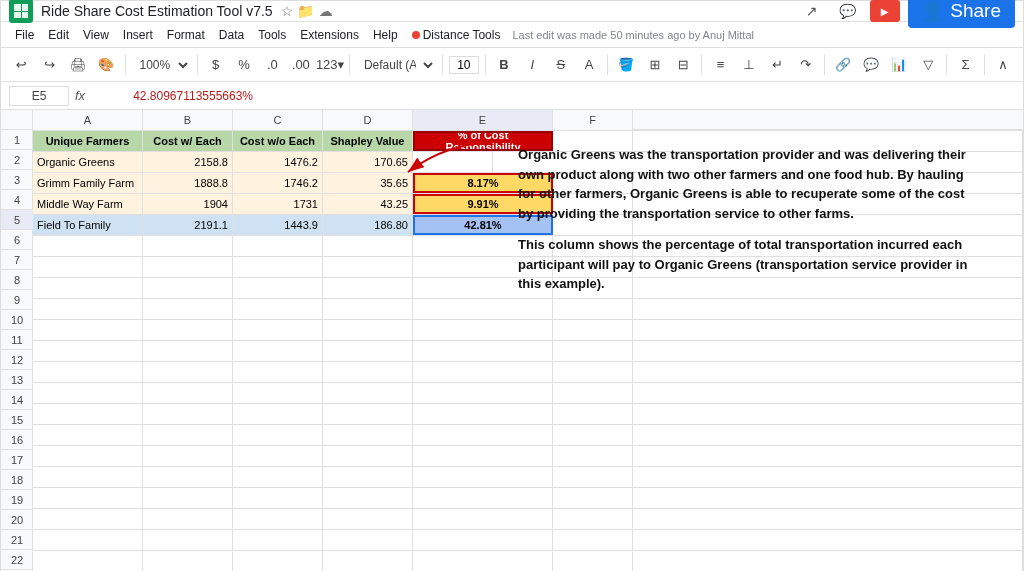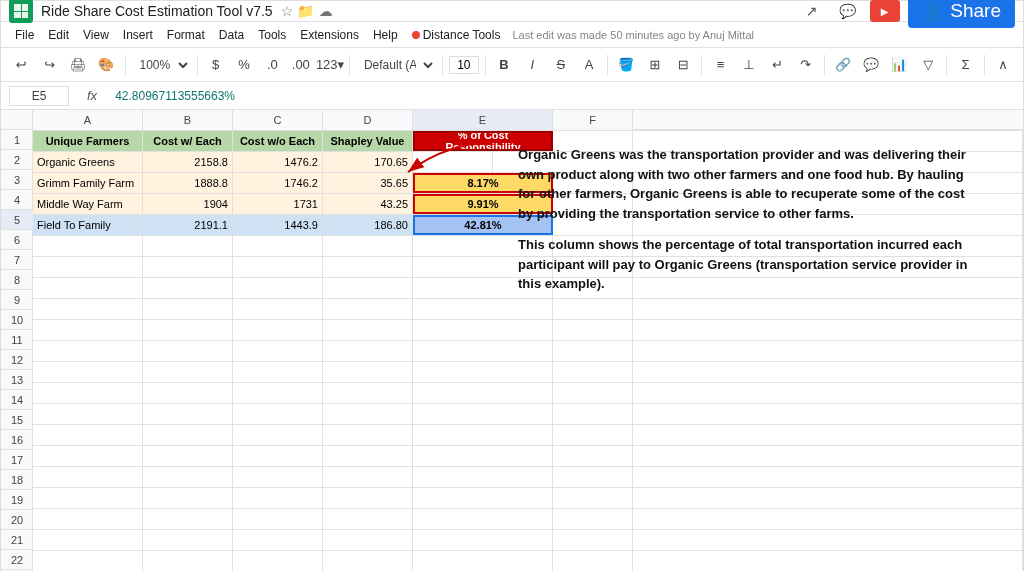--- a/index.html
+++ b/index.html
@@ -106,28 +106,28 @@
     }
 
     
     .formula-bar {
       display: flex;
       align-items: center;
       padding: 2px 8px;
       background: white;
       border-bottom: 1px solid #e0e0e0;
       height: 28px;
-      gap: 18px;
+      gap: 6px;
     }
     .cell-ref {
       font-size: 12px; color: #444; width: 60px; border: 1px solid #ddd;
       padding: 2px 4px; text-align: center;
     }
     .fx-label { font-size: 13px; color: #555; font-style: italic; }
-    .formula-content { font-size: 12px; color: #0f766e; flex: 1; }
+    .formula-content { font-size: 12px; color: #b91c1c; flex: 1; margin-left: 42px; }
 
     
     .row-headers {
       display: flex;
       flex-direction: column;
       background: #f8f9fa;
       border-right: 1px solid #e0e0e0;
       flex-shrink: 0;
       width: 32px;
     }

